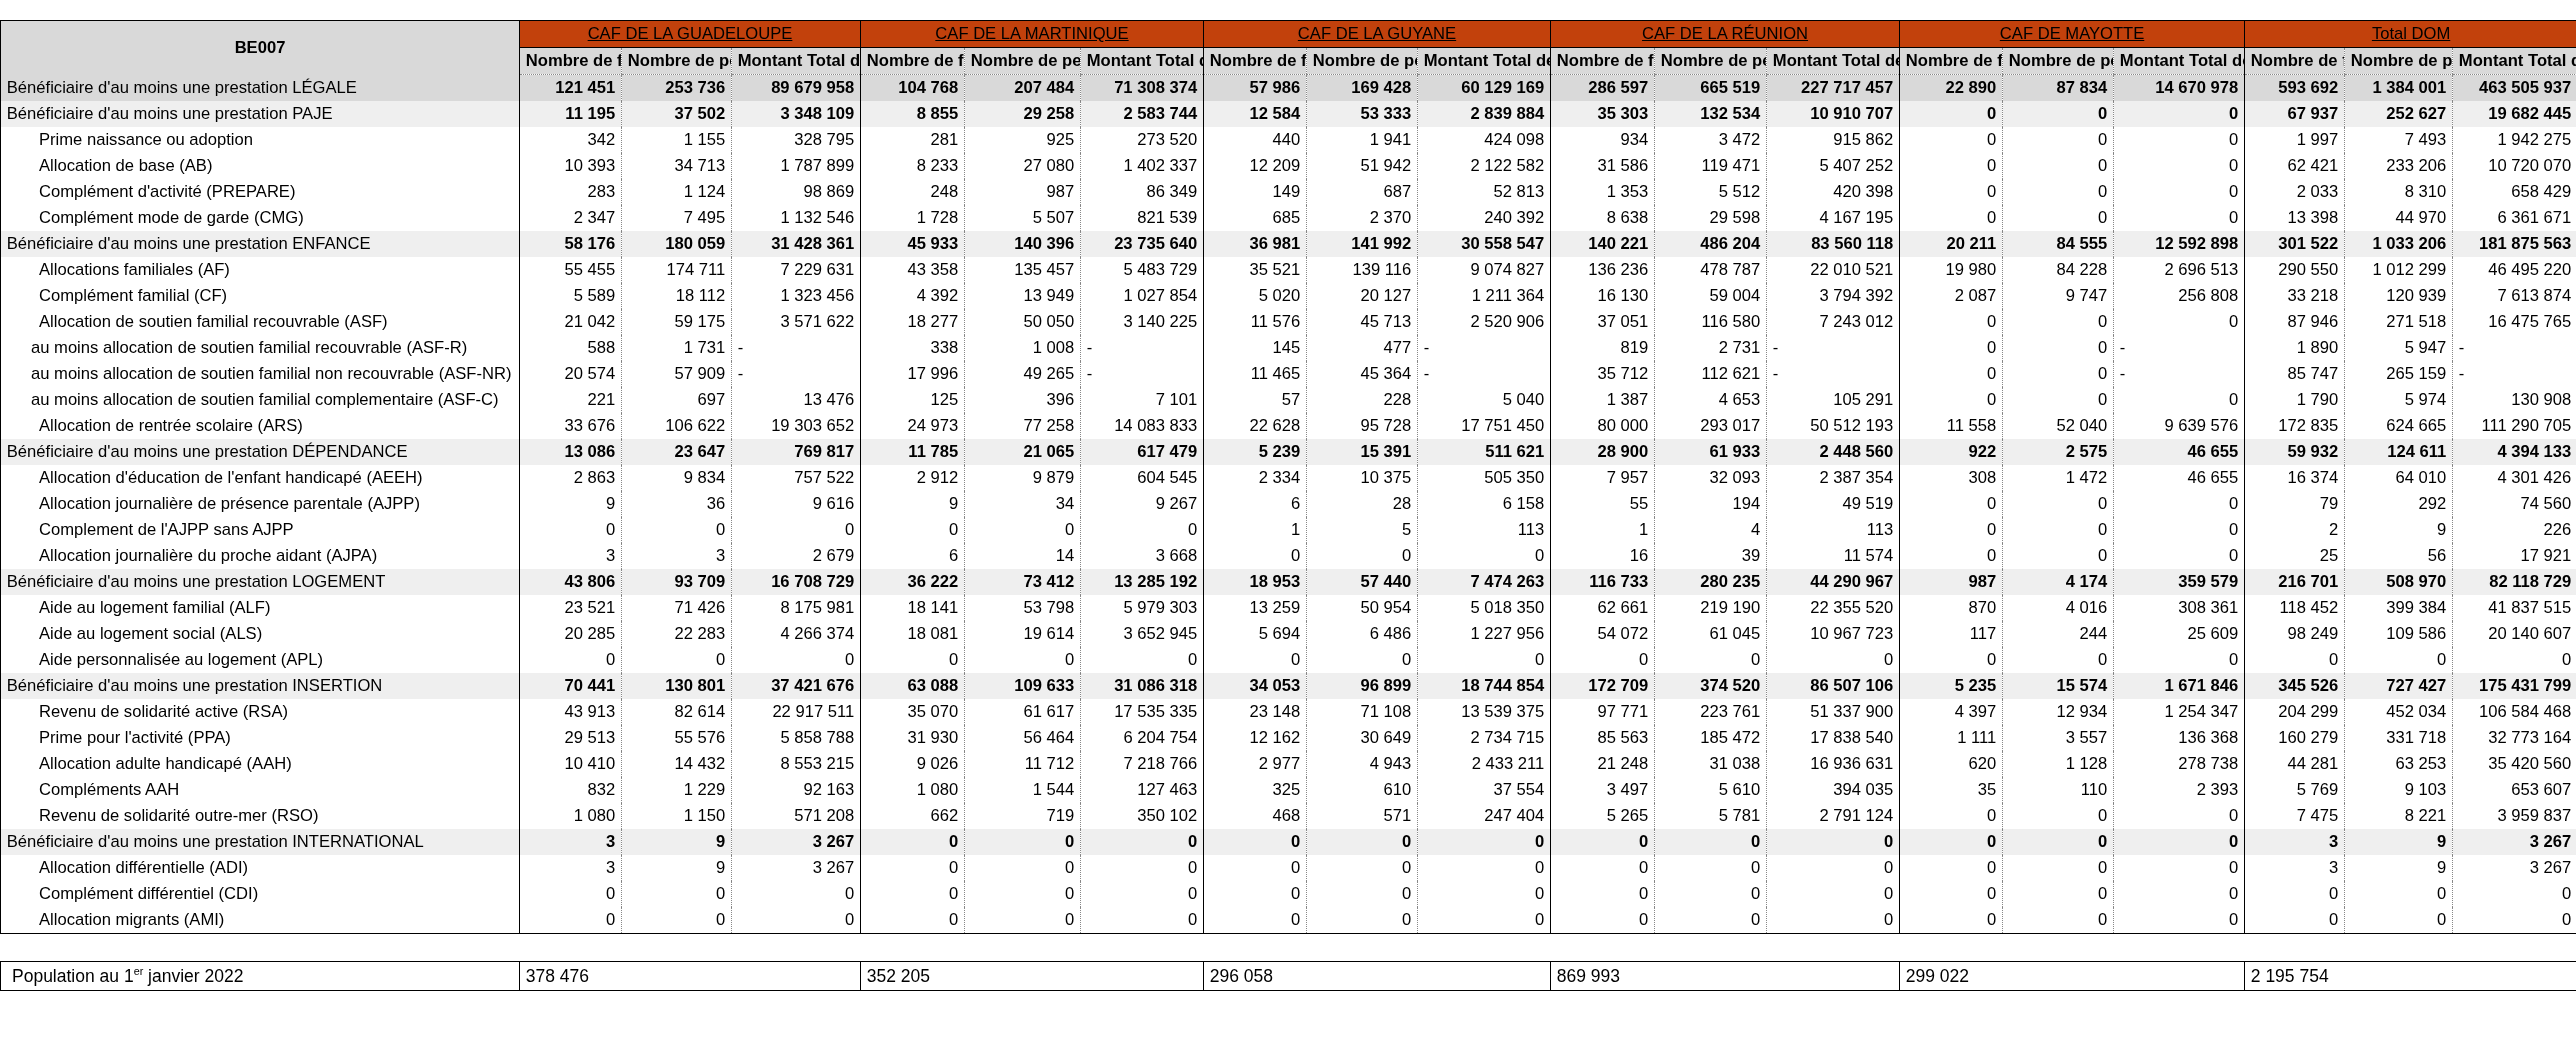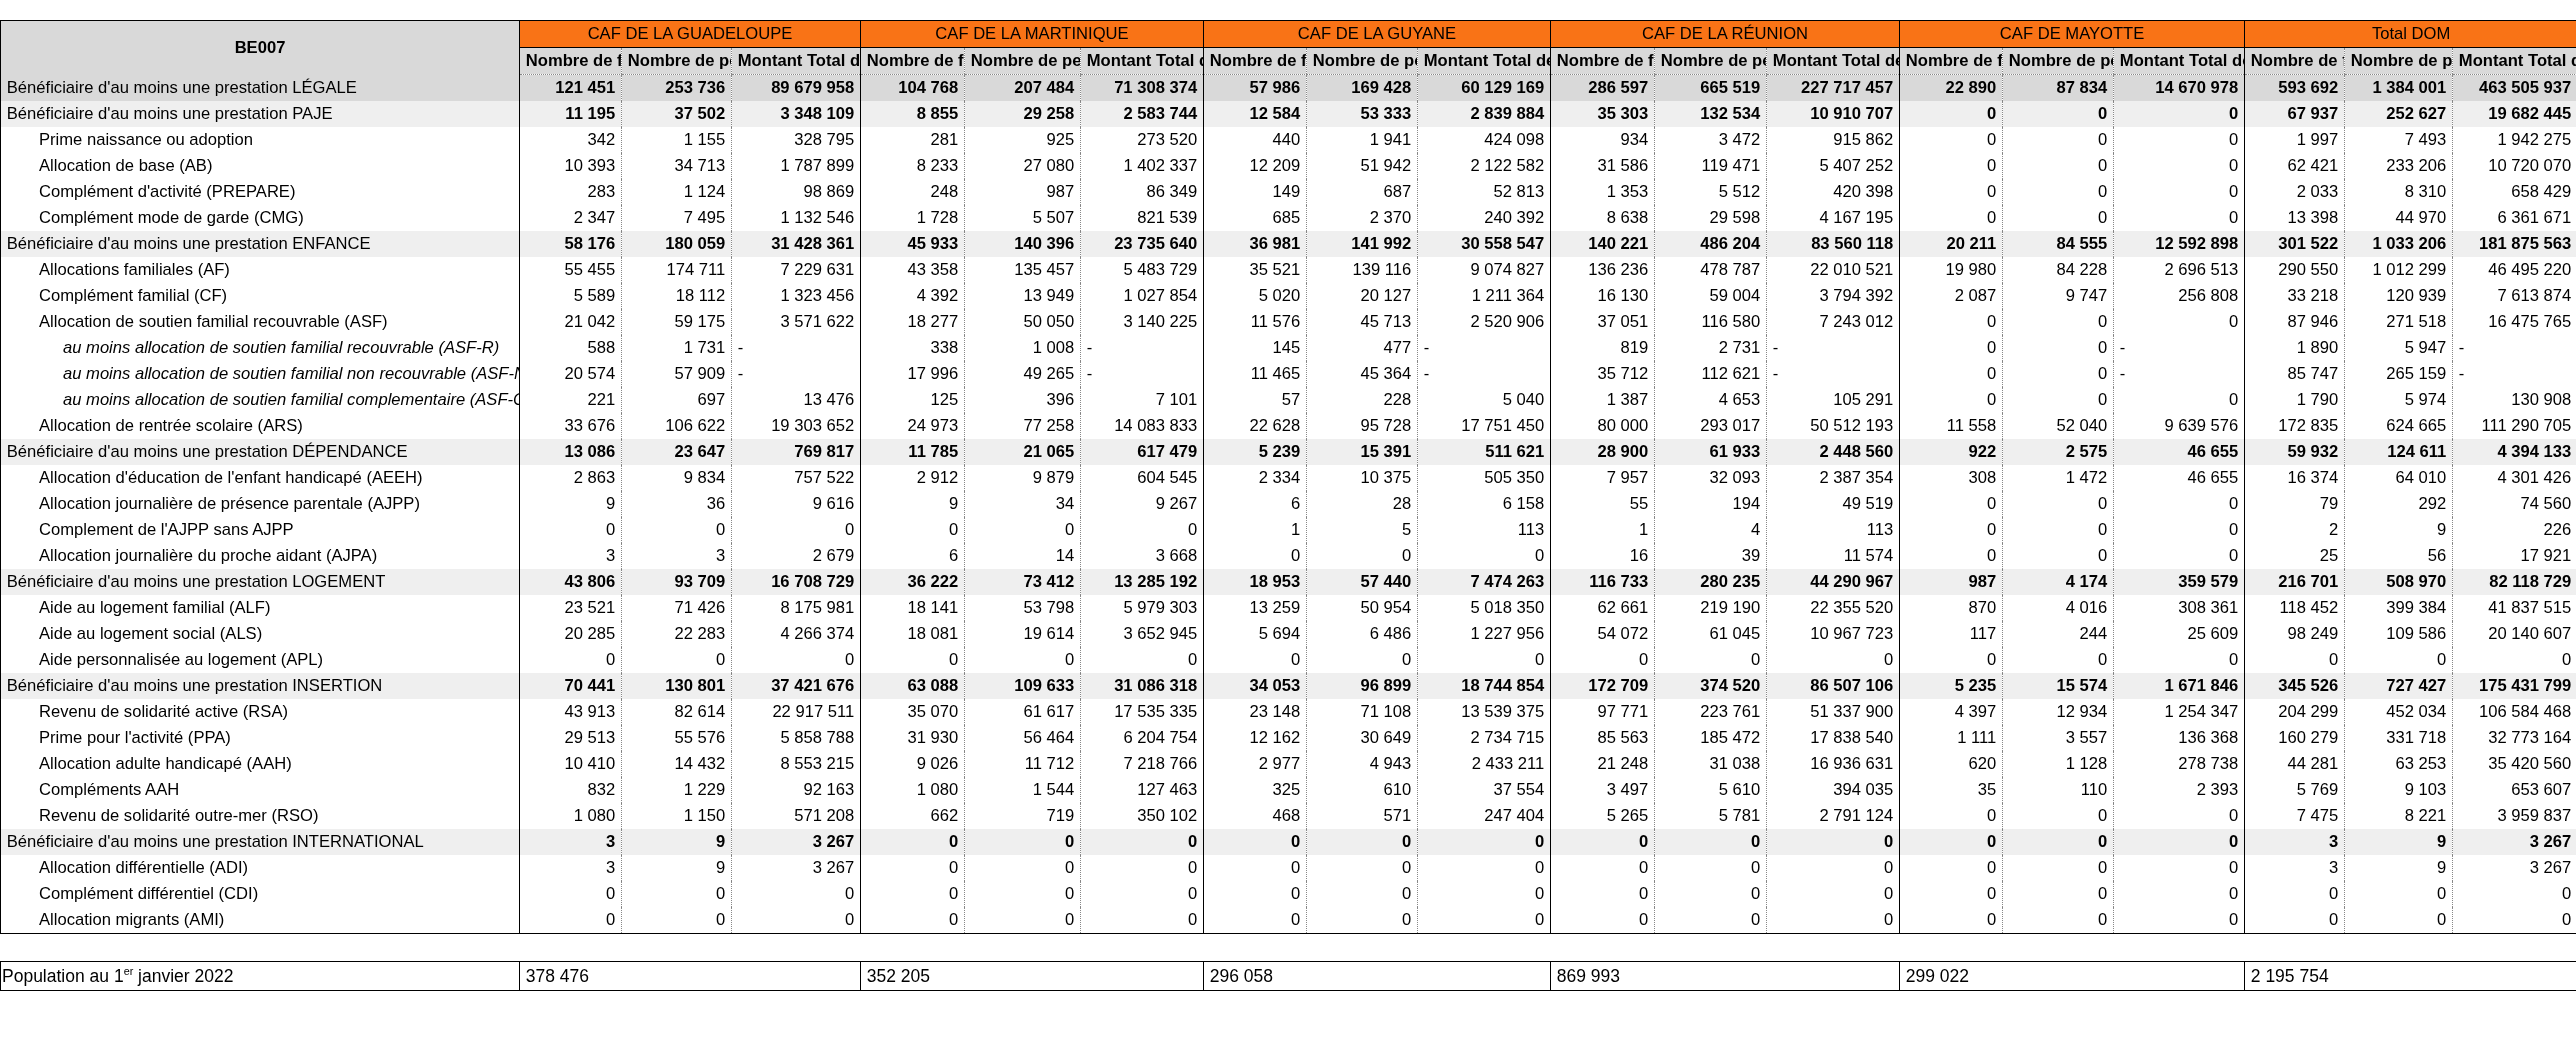--- a/index.html
+++ b/index.html
@@ -12,47 +12,47 @@
   table.main{border:1.7px solid #000;}
   table.main th, table.main td{
     padding:0 5.8px;height:26px;overflow:hidden;white-space:nowrap;
     font-size:16.6px;vertical-align:middle;
   }
   th.corner{
     background:#d9d9d9;font-weight:bold;font-size:18.3px;text-align:center;
     border-right:0.8px solid #000;
   }
   th.region{
-    background:#f97316;font-weight:normal;font-size:17.5px;
-    border-left:0.8px solid #000;border-bottom:0.8px solid #000;height:26px;
+    background:#c2410c;font-weight:normal;font-size:17.5px;
+    border-left:0.8px solid #000;border-bottom:0.8px solid #000;height:26px;text-decoration:underline;
   }
   th.sub{
     background:#d9d9d9;font-weight:bold;font-size:16.6px;text-align:center;
     white-space:normal;height:77px;line-height:1.35;
     border-bottom:0.8px dotted #888;
   }
   th.sub.gstart{border-left:0.8px solid #000;}
   th.sub.ginner{border-left:0.8px dotted #888;}
   td.lab{ text-align:left;padding-left:4.2px;}
   td.lab.ind1{padding-left:38px;}
-  td.lab.ind2{padding-left:62px;font-style:italic;}
+  td.lab.ind2{padding-left:30px;}
   td.num{text-align:right;}
   td.dash{text-align:left;padding-left:2.5px;}
   td.gstart{border-left:0.8px solid #000;}
   td.ginner{border-left:0.8px dotted #888;}
   tr.r-legale td{background:#d9d9d9;}
   tr.r-section td{background:#efefef;}
   tr.r-legale td.num, tr.r-section td.num{font-weight:bold;}
   tr.r-legale td.lab b, tr.r-section td.lab b{font-weight:normal;}
   table.footer{border:1.7px solid #000;margin-top:27.4px;}
   table.footer td{
     height:27.4px;font-size:17.5px;padding:0 5.8px;overflow:hidden;white-space:nowrap;
     border:0.8px solid #000;vertical-align:middle;
   }
-  table.footer td.flab{text-align:left;padding-left:1px;}
+  table.footer td.flab{text-align:left;padding-left:11px;}
   table.footer td.fval{}
   sup{font-size:10.8px;}
 </style>
 </head>
 <body>
 
 <div class="canvas">
 
   <table class="main">
     <colgroup>

